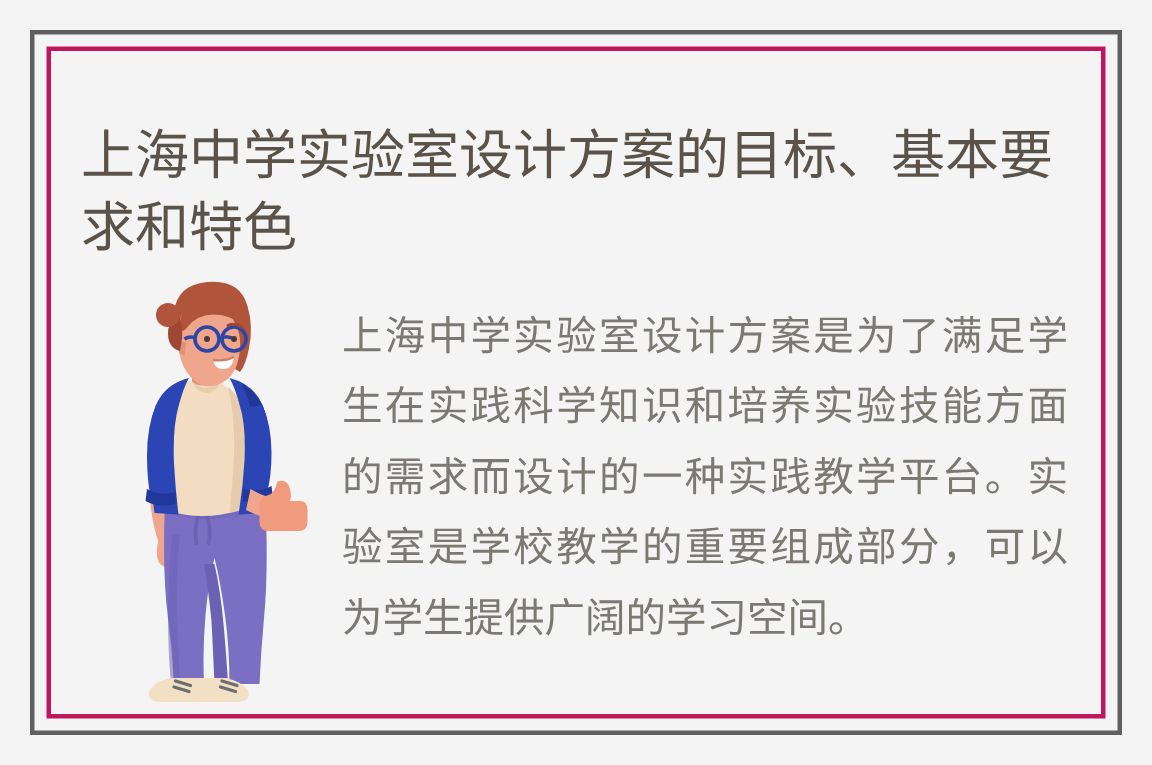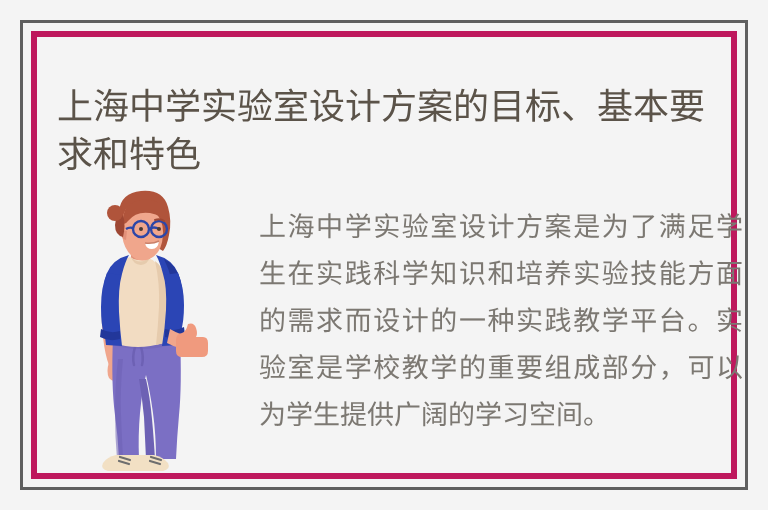--- a/index.html
+++ b/index.html
@@ -33,21 +33,21 @@
     border: 3px solid #5f5f5f;
     background: #f4f4f4;
   }
   .frame-inner {
     position: absolute;
     left: 8px;
     top: 8px;
     right: 8px;
     bottom: 8px;
     box-sizing: border-box;
-    border: 6px solid #be185d;
+    border: 3px solid #be185d;
     background: #f4f4f4;
   }
 
   
   .title {
     position: absolute;
     left: 20px;
     top: 22px;
     width: 660px;
     font-size: 36px;
@@ -77,21 +77,21 @@
   }
   .figure-wrap svg {
     display: block;
     width: 150px;
     height: 290px;
   }
 
   
   .body-copy {
     position: absolute;
-    left: 222px;
+    left: 194px;
     top: 0px;
     width: 484px;
     font-size: 27px;
     line-height: 47px;
     color: #7c7872;
     text-align: justify;
     text-justify: inter-ideograph;
     white-space: pre-wrap;
     word-break: break-all;
   }

